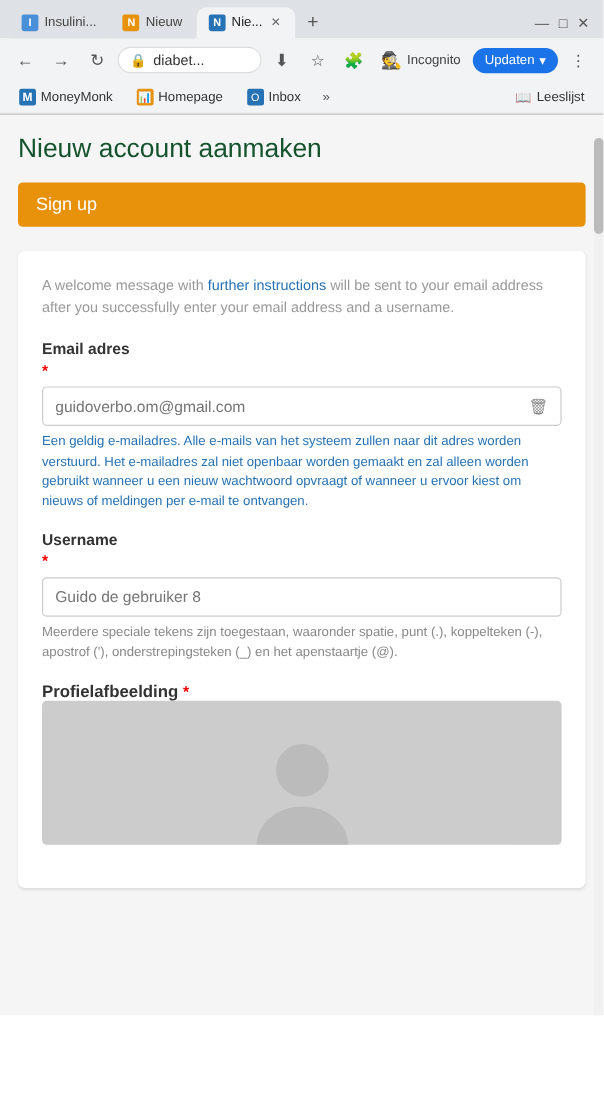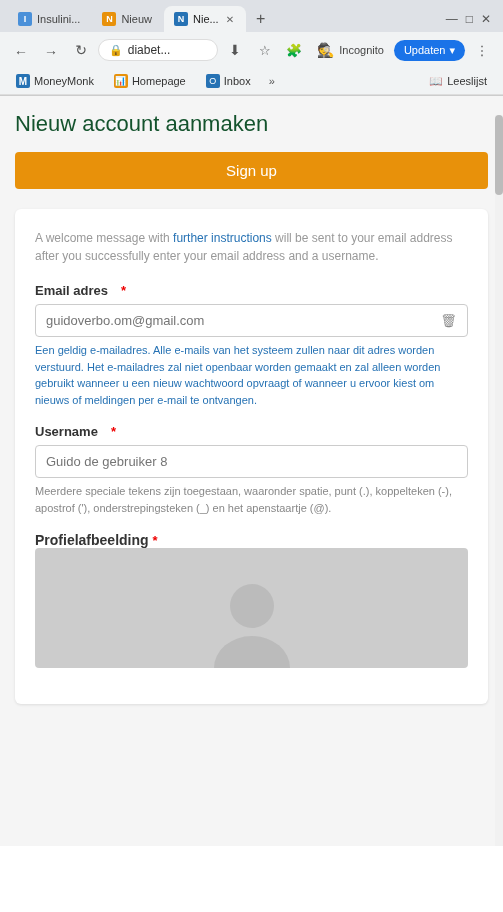--- a/index.html
+++ b/index.html
@@ -220,21 +220,21 @@
       margin-bottom: 20px;
     }
     .signup-btn {
       width: 100%;
       background: #e8910a;
       color: #fff;
       border: none;
       border-radius: 4px;
       padding: 10px 15px;
       font-size: 15px;
-      text-align: center;
+      text-align: left;
       cursor: pointer;
     }
 
     
     .card {
       background: #fff;
       border-radius: 6px;
       padding: 20px;
       box-shadow: 0 1px 3px rgba(0,0,0,0.1);
     }
@@ -253,21 +253,22 @@
     .field-group {
       margin-bottom: 16px;
     }
     .field-label {
       font-size: 13px;
       font-weight: bold;
       color: #333;
       margin-bottom: 6px;
       display: flex;
       align-items: flex-start;
-      gap: 13px;
+      gap: 3px;
+      flex-direction: column;
     }
     .required-star {
       color: #e00;
       font-size: 13px;
     }
     .field-input {
       width: 100%;
       border: 1px solid #ccc;
       border-radius: 4px;
       padding: 8px 10px;

